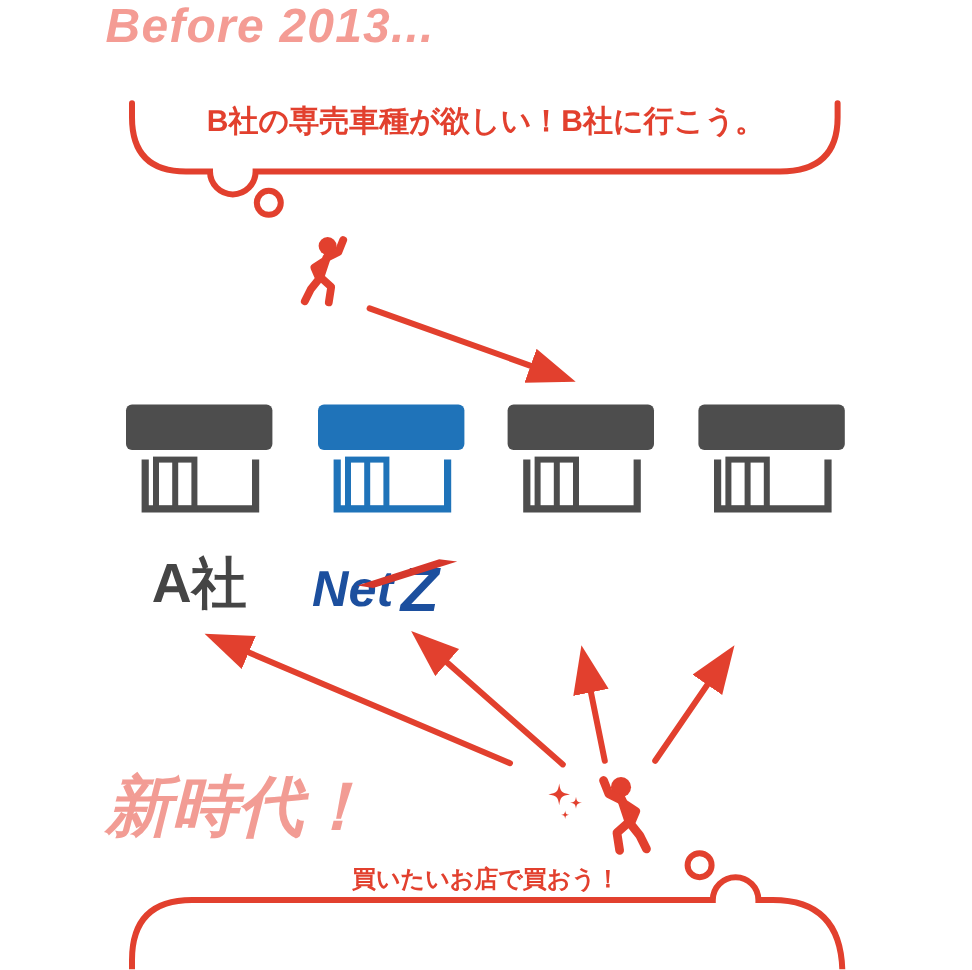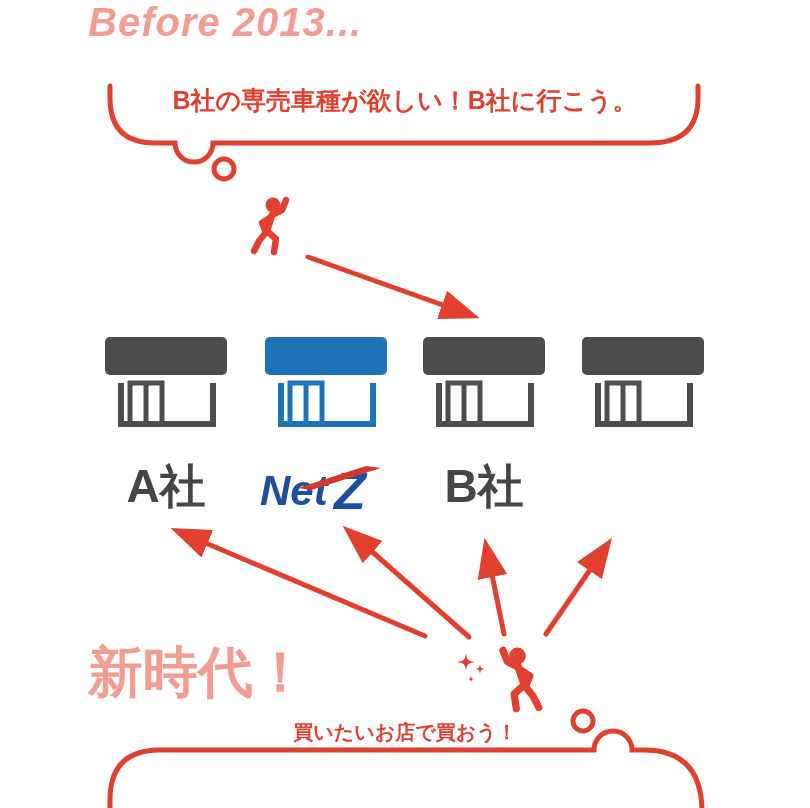--- a/index.html
+++ b/index.html
@@ -10,21 +10,21 @@
   .title{left:88px;top:0px;font-size:40px;font-weight:800;font-style:italic;
          color:#F49C94;letter-spacing:1px;white-space:nowrap;}
   .bubble-text{color:#E2402E;font-weight:700;text-align:center;white-space:nowrap;}
   .top-bubble-text{left:105px;top:84px;width:600px;font-size:25px;}
   .bottom-bubble-text{left:105px;top:719px;width:600px;font-size:20px;}
   .store-label{top:456px;width:160px;text-align:center;font-size:46px;font-weight:600;
                color:#454545;white-space:nowrap;}
   .label-a{left:86px;}
   .label-b{left:404px;}
   .label-c{left:563px;}
-  .new-era{left:88px;top:636px;font-size:55px;font-weight:800;color:#F29C94;white-space:nowrap;}
+  .new-era{left:88px;top:636px;font-size:55px;font-weight:800;color:#F29C94;white-space:nowrap;font-style:italic;}
 </style>
 </head>
 <body>
 
 <div class="canvas">
 
   <svg class="abs overlay" viewBox="0 0 810 808" width="810" height="808">
     <defs>
       <marker id="ah" markerWidth="9" markerHeight="8" refX="5.5" refY="3" orient="auto" markerUnits="strokeWidth">
         <path d="M0 0 L8 3 L0 6 Z" fill="#E2402E"></path>
@@ -95,18 +95,17 @@
       <path d="M110 812 L110 800 Q110 750 160 750 L594 750 A19 19 0 0 1 632 750 L644 750 Q702 750 702 812"></path>
       <circle cx="583" cy="721" r="10"></circle>
     </g>
   </svg>
 
   <div class="abs title">Before 2013...</div>
 
   <div class="abs store-label label-a">A社</div>
 
   <div class="abs bubble-text top-bubble-text">B社の専売車種が欲しい！B社に行こう。</div>
-  <div class="abs store-label label-b">B社</div>
 
   <div class="abs new-era">新時代！</div>
 
   <div class="abs bubble-text bottom-bubble-text">買いたいお店で買おう！</div>
 </div>
 
 </body></html>

